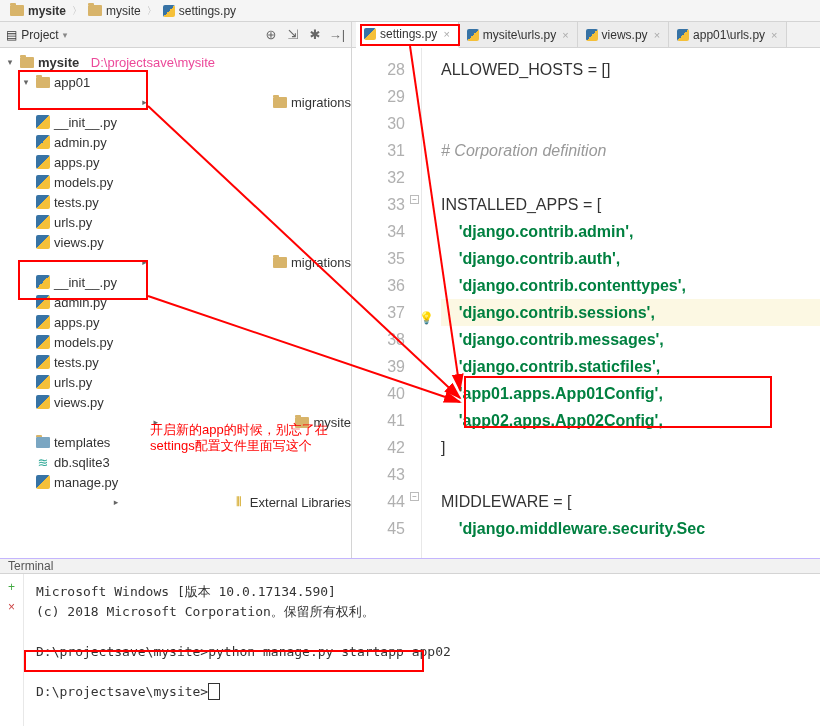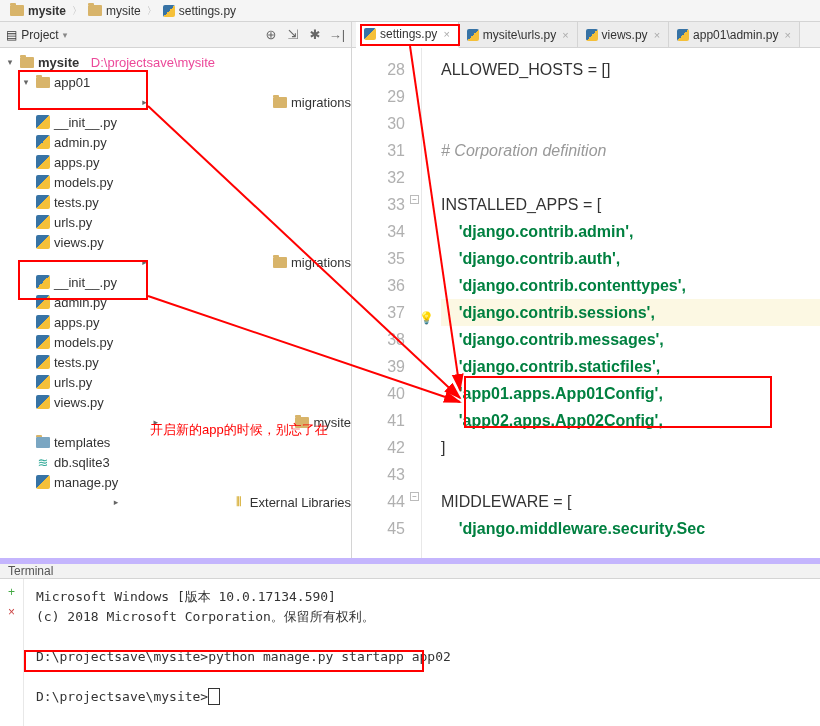--- a/index.html
+++ b/index.html
@@ -39,21 +39,21 @@
   
   .editor { flex: 1; display: flex; overflow: hidden; font-family: Liberation Sans, sans-serif; font-size: 16px; position: relative; gap: 11px; }
   .gutter { width: 70px; border-right: 1px solid #e8e8e8; text-align: right; color: #b0b0b0; padding: 8px 16px 8px 6px; line-height: 27px; background:#fff; position:relative; }
   .gutter-line { display:block; }
   .bulb { position:absolute; left:-14px; top: calc(8px + 27px*9 + 6px); font-size:12px; }
   .code { flex: 1; padding: 8px 0 8px 8px; line-height: 27px; white-space: pre; color: #333; position: relative; }
   .cm { color: #999; font-style: italic; }
   .str { color: #008040; font-weight: bold; }
   .hl-line { background: #fcf8e3; display: inline-block; width: 100%; }
   
-  .terminal-pane { border-top: 6px solid #c4b5fd; height: 166px; display: flex; flex-direction: column; }
+  .terminal-pane { border-top: 1px solid #c4b5fd; height: 166px; display: flex; flex-direction: column; }
   .term-header { height: 22px; background: #f2f2f2; border-bottom: 1px solid #d4d4d4; padding: 0 8px; display: flex; align-items: center; font-size: 12px; color: #555; }
   .term-body { flex: 1; display: flex; }
   .term-side { width: 24px; border-right: 1px solid #e8e8e8; display: flex; flex-direction: column; align-items: center; padding-top: 6px; gap: 6px; }
   .term-content { flex: 1; padding: 8px 12px; font-family: "NSimSun","SimSun",monospace; font-size: 13px; line-height: 20px; white-space: pre; position: relative; }
   
   .redbox { position: absolute; border: 2px solid #ff0000; pointer-events: none; }
   .red-annotation { position: absolute; color: #ff0000; font-size: 13px; font-family: "Microsoft YaHei", sans-serif; line-height: 16px; pointer-events: none; }
   svg.overlay { position: absolute; top: 0; left: 0; pointer-events: none; }
   .collapse-bar { position:absolute; left:58px; top:8px; width:10px; height:100%; }
   .collapse-mark { position:absolute; left:0; width:9px; height:9px; border:1px solid #bbb; font-size:8px; line-height:7px; text-align:center; color:#888; background:#fff;}
@@ -202,20 +202,21 @@
           <span>manage.py</span>
         </div>
       <div class="node">
           <span class="arrow right"></span>
           <span class="file-icon" style="color:#c90">⫴</span>
           <span>External Libraries</span>
         </div>
 
       <div class="red-annotation" style="left:150px; top:338px;margin-top:36px;">
         <div>开启新的app的时候，别忘了在</div>
+        <div>settings配置文件里面写这个</div>
       </div>
     </div>
   </div>
 
   <div class="right">
     <div class="tabs">
       <div class="tab active">
           <span class="py-icon"></span>
           <span>settings.py</span>
           <span class="close">×</span>
@@ -225,21 +226,21 @@
           <span>mysite\urls.py</span>
           <span class="close">×</span>
         </div>
       <div class="tab">
           <span class="py-icon"></span>
           <span>views.py</span>
           <span class="close">×</span>
         </div>
       <div class="tab">
           <span class="py-icon"></span>
-          <span>app01\admin.py</span>
+          <span>app01\urls.py</span>
           <span class="close">×</span>
         </div>
     </div>
     <div class="editor">
       <div class="gutter">
         <span class="gutter-line">28</span>
           <span class="gutter-line">29</span>
           <span class="gutter-line">30</span>
           <span class="gutter-line">31</span>
           <span class="gutter-line">32</span>

